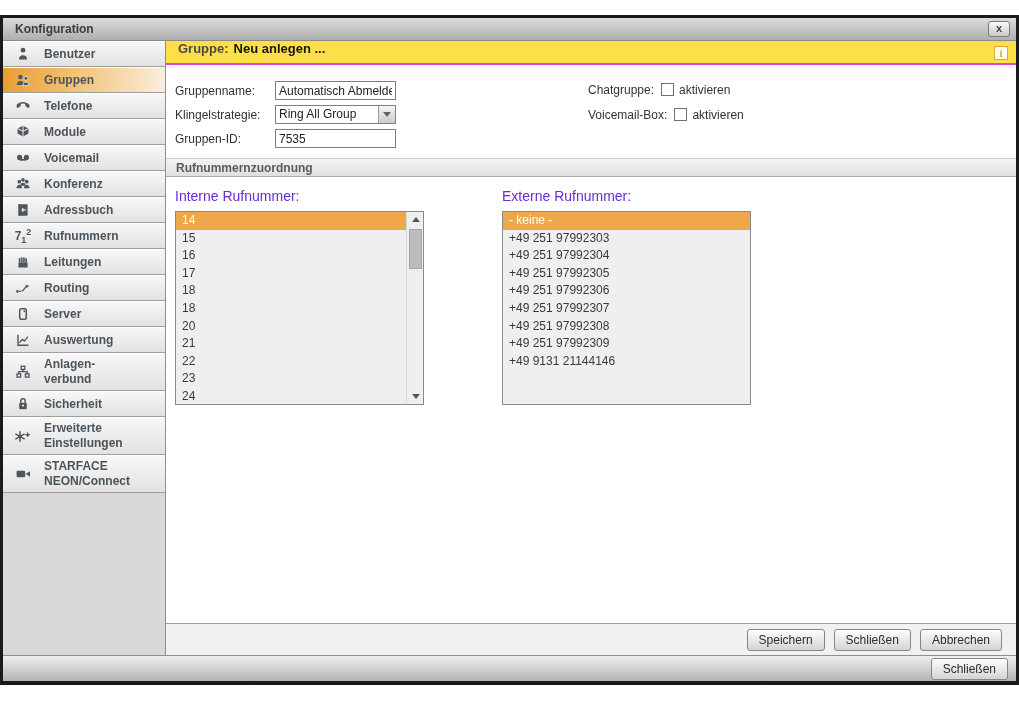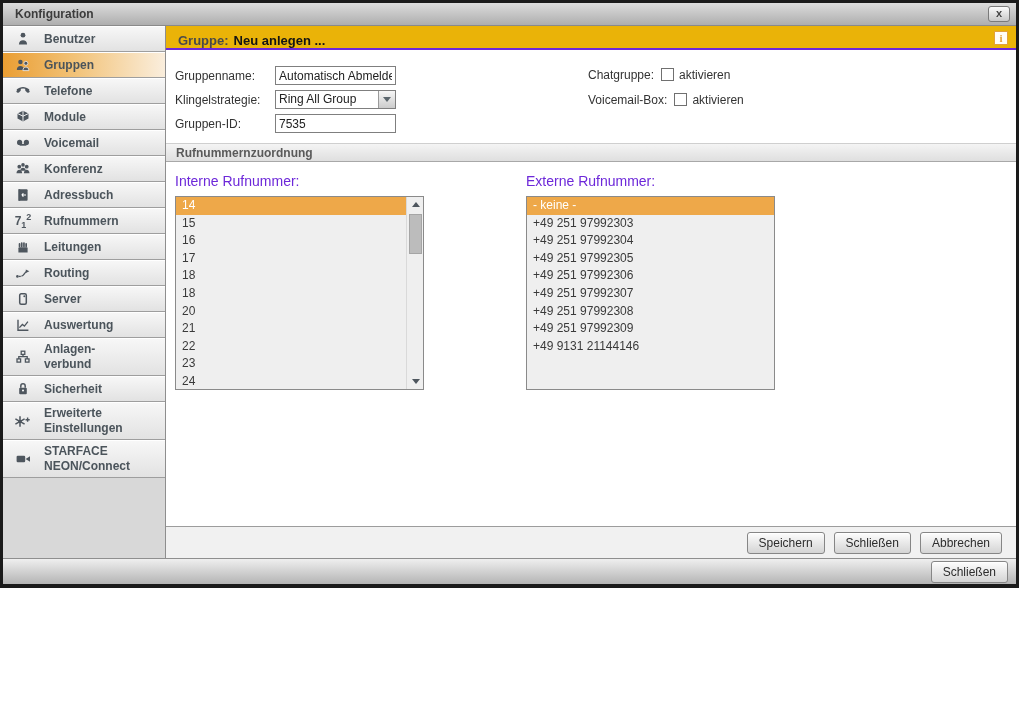--- a/index.html
+++ b/index.html
@@ -1,17 +1,17 @@
 <!DOCTYPE html>
 <html><head>
 <meta charset="utf-8">
 <style>
   * { margin:0; padding:0; box-sizing:border-box; }
   html,body { width:1019px; height:709px; background:#fff; font-family:"Liberation Sans","DejaVu Sans",sans-serif; }
-  .window { position:absolute; left:0; top:0; width:1019px; height:588px;
+  .window { position:absolute; left:0; top:15px; width:1019px; height:670px;
             border:3px solid #1a1a1a; border-bottom-width:4px; background:#d8d8d8;
             display:flex; flex-direction:column; overflow:hidden; }
 
   
   .titlebar { height:23px; flex:0 0 23px; background:linear-gradient(#dcdcdc,#aeaeae);
               border-bottom:1px solid #8a8a8a; display:flex; align-items:center; padding:0 6px 0 12px; }
   .titlebar .title { font-size:12px; font-weight:bold; color:#3c3c3c; flex:1; }
   .close-btn { width:22px; height:16px; border:1px solid #7a7a7a; border-radius:3px;
                background:linear-gradient(#fbfbfb,#c8c8c8); color:#444; font-size:11px; font-weight:bold;
                line-height:13px; text-align:center; cursor:default; }
@@ -26,22 +26,22 @@
                border-bottom:1px solid #9e9e9e; border-top:1px solid #ffffff; cursor:default; }
   .side-item.selected { background:linear-gradient(90deg,#ea9e33 0%,#f2c379 45%,#faeedd 100%); }
   .side-icon { width:24px; flex:0 0 24px; display:flex; align-items:center; justify-content:center; }
   .side-label { margin-left:9px; font-size:12px; font-weight:bold; color:#4b545b; white-space:pre-line; line-height:15px; }
   .numico { font-weight:bold; color:#4e565e; font-size:12px; letter-spacing:0; }
   .numico .nsub { font-size:9px; vertical-align:sub; }
   .numico .nsup { font-size:9px; vertical-align:super; }
 
   
   .content { flex:1; background:#fff; display:flex; flex-direction:column; min-width:0; }
-  .content-header { height:24px; flex:0 0 24px; background:#eab308; border-bottom:2px solid #6d28d9;
-                    display:flex; align-items:flex-end; padding:0 8px 0 12px; position:relative; }
+  .content-header { height:24px; flex:0 0 24px; background:#fde047; border-bottom:2px solid #d946ef;
+                    display:flex; align-items:flex-start; padding:0 8px 0 12px; position:relative; }
   .hdr-prefix { font-size:13px; font-weight:bold; color:#4a4a4a; margin-right:5px; }
   .hdr-title  { font-size:13px; font-weight:bold; color:#141414; }
   .info-icon { position:absolute; right:8px; top:5px; width:14px; height:14px; border:1px solid #e2a23c;
                background:#fffdf8; color:#e2a23c; font-family:"Liberation Serif","DejaVu Serif",serif;
                font-weight:bold; font-size:11px; line-height:12px; text-align:center; cursor:pointer; }
 
   .form-area { position:relative; flex:0 0 93px; padding:16px 0 0 9px; }
   .form-row { display:flex; align-items:center; height:19px; margin-bottom:5px; }
   .form-label { width:100px; font-size:12px; color:#333; }
   .text-input { width:121px; height:19px; border:1px solid #7f7f7f; background:#fff;
@@ -55,21 +55,21 @@
   .form-right { position:absolute; left:422px; top:15px; }
   .cb-row { display:flex; align-items:center; height:19px; margin-bottom:6px; font-size:12px; color:#333; }
   .checkbox { width:13px; height:13px; border:1px solid #707070; background:#fff; margin:0 5px 0 7px; cursor:pointer; }
 
   .section-bar { height:19px; flex:0 0 19px; background:linear-gradient(#f4f4f4,#dfdfdf);
                  border-top:1px solid #cfcfcf; border-bottom:1px solid #a8a8a8;
                  font-size:12px; font-weight:bold; color:#5a5a5a; padding:2px 0 0 10px; }
 
   .lists-area { flex:0 0 235px; display:flex; padding:11px 0 0 9px; }
   .list-block { width:249px; }
-  .list-block.externe { margin-left:102px; }
+  .list-block.externe { margin-left:78px; }
   .list-label { font-size:14px; color:#6d28d9; margin-bottom:7px; }
   .listbox { position:relative; width:249px; height:194px; border:1px solid #8a8a8a; background:#efefef; overflow:hidden; }
   .list-items { position:absolute; inset:0; }
   .listbox.has-scroll .list-items { right:17px; }
   .list-row { height:17.6px; font-size:12px; color:#3a3a3a; padding:1px 0 0 6px; white-space:nowrap; cursor:default; }
   .list-row.selected { background:#eea849; color:#fff; }
 
   .vscroll { position:absolute; top:0; right:0; bottom:0; width:17px; background:#efefef; border-left:1px solid #d9d9d9; }
   .sb-btn { position:absolute; left:0; width:17px; height:15px; display:flex; align-items:center; justify-content:center; cursor:pointer; }
   .sb-btn.up { top:0; } .sb-btn.down { bottom:0; }

